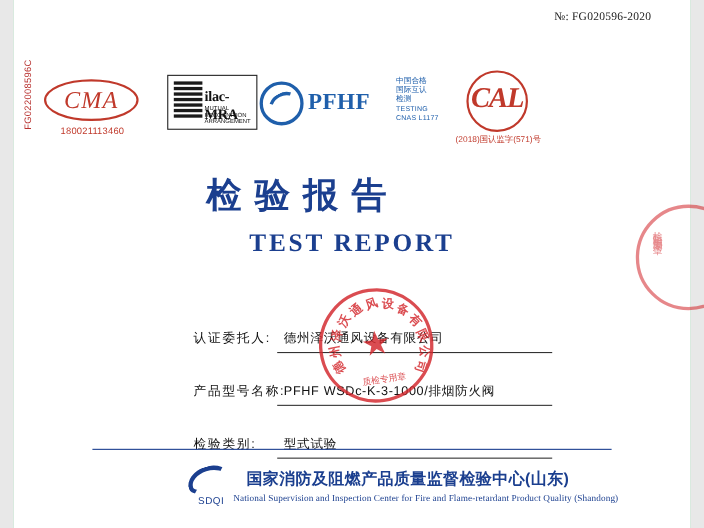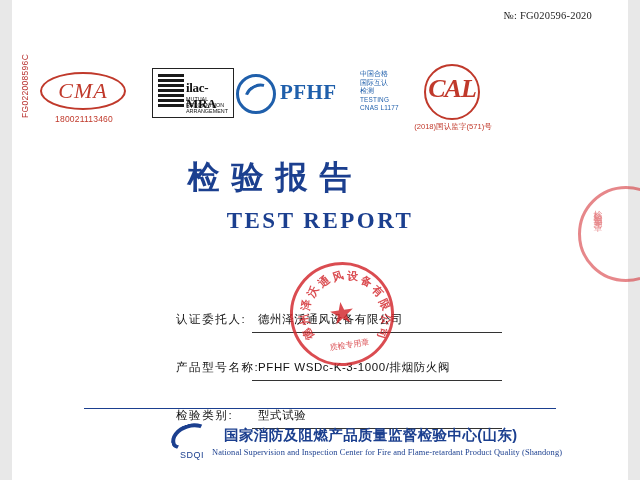--- a/index.html
+++ b/index.html
@@ -295,21 +295,21 @@
     font-family: "Liberation Serif", serif;
     font-weight: bold;
     font-size: 23px;
     letter-spacing: 2.5px;
   }
 
   
   .fields {
     position: absolute;
     left: 0;
-    top: 308px;
+    top: 296px;
     width: 616px;
   }
   .field {
     position: relative;
     height: 34px;
     margin-bottom: 14px;
   }
   .field-label {
     position: absolute;
     left: 164px;

